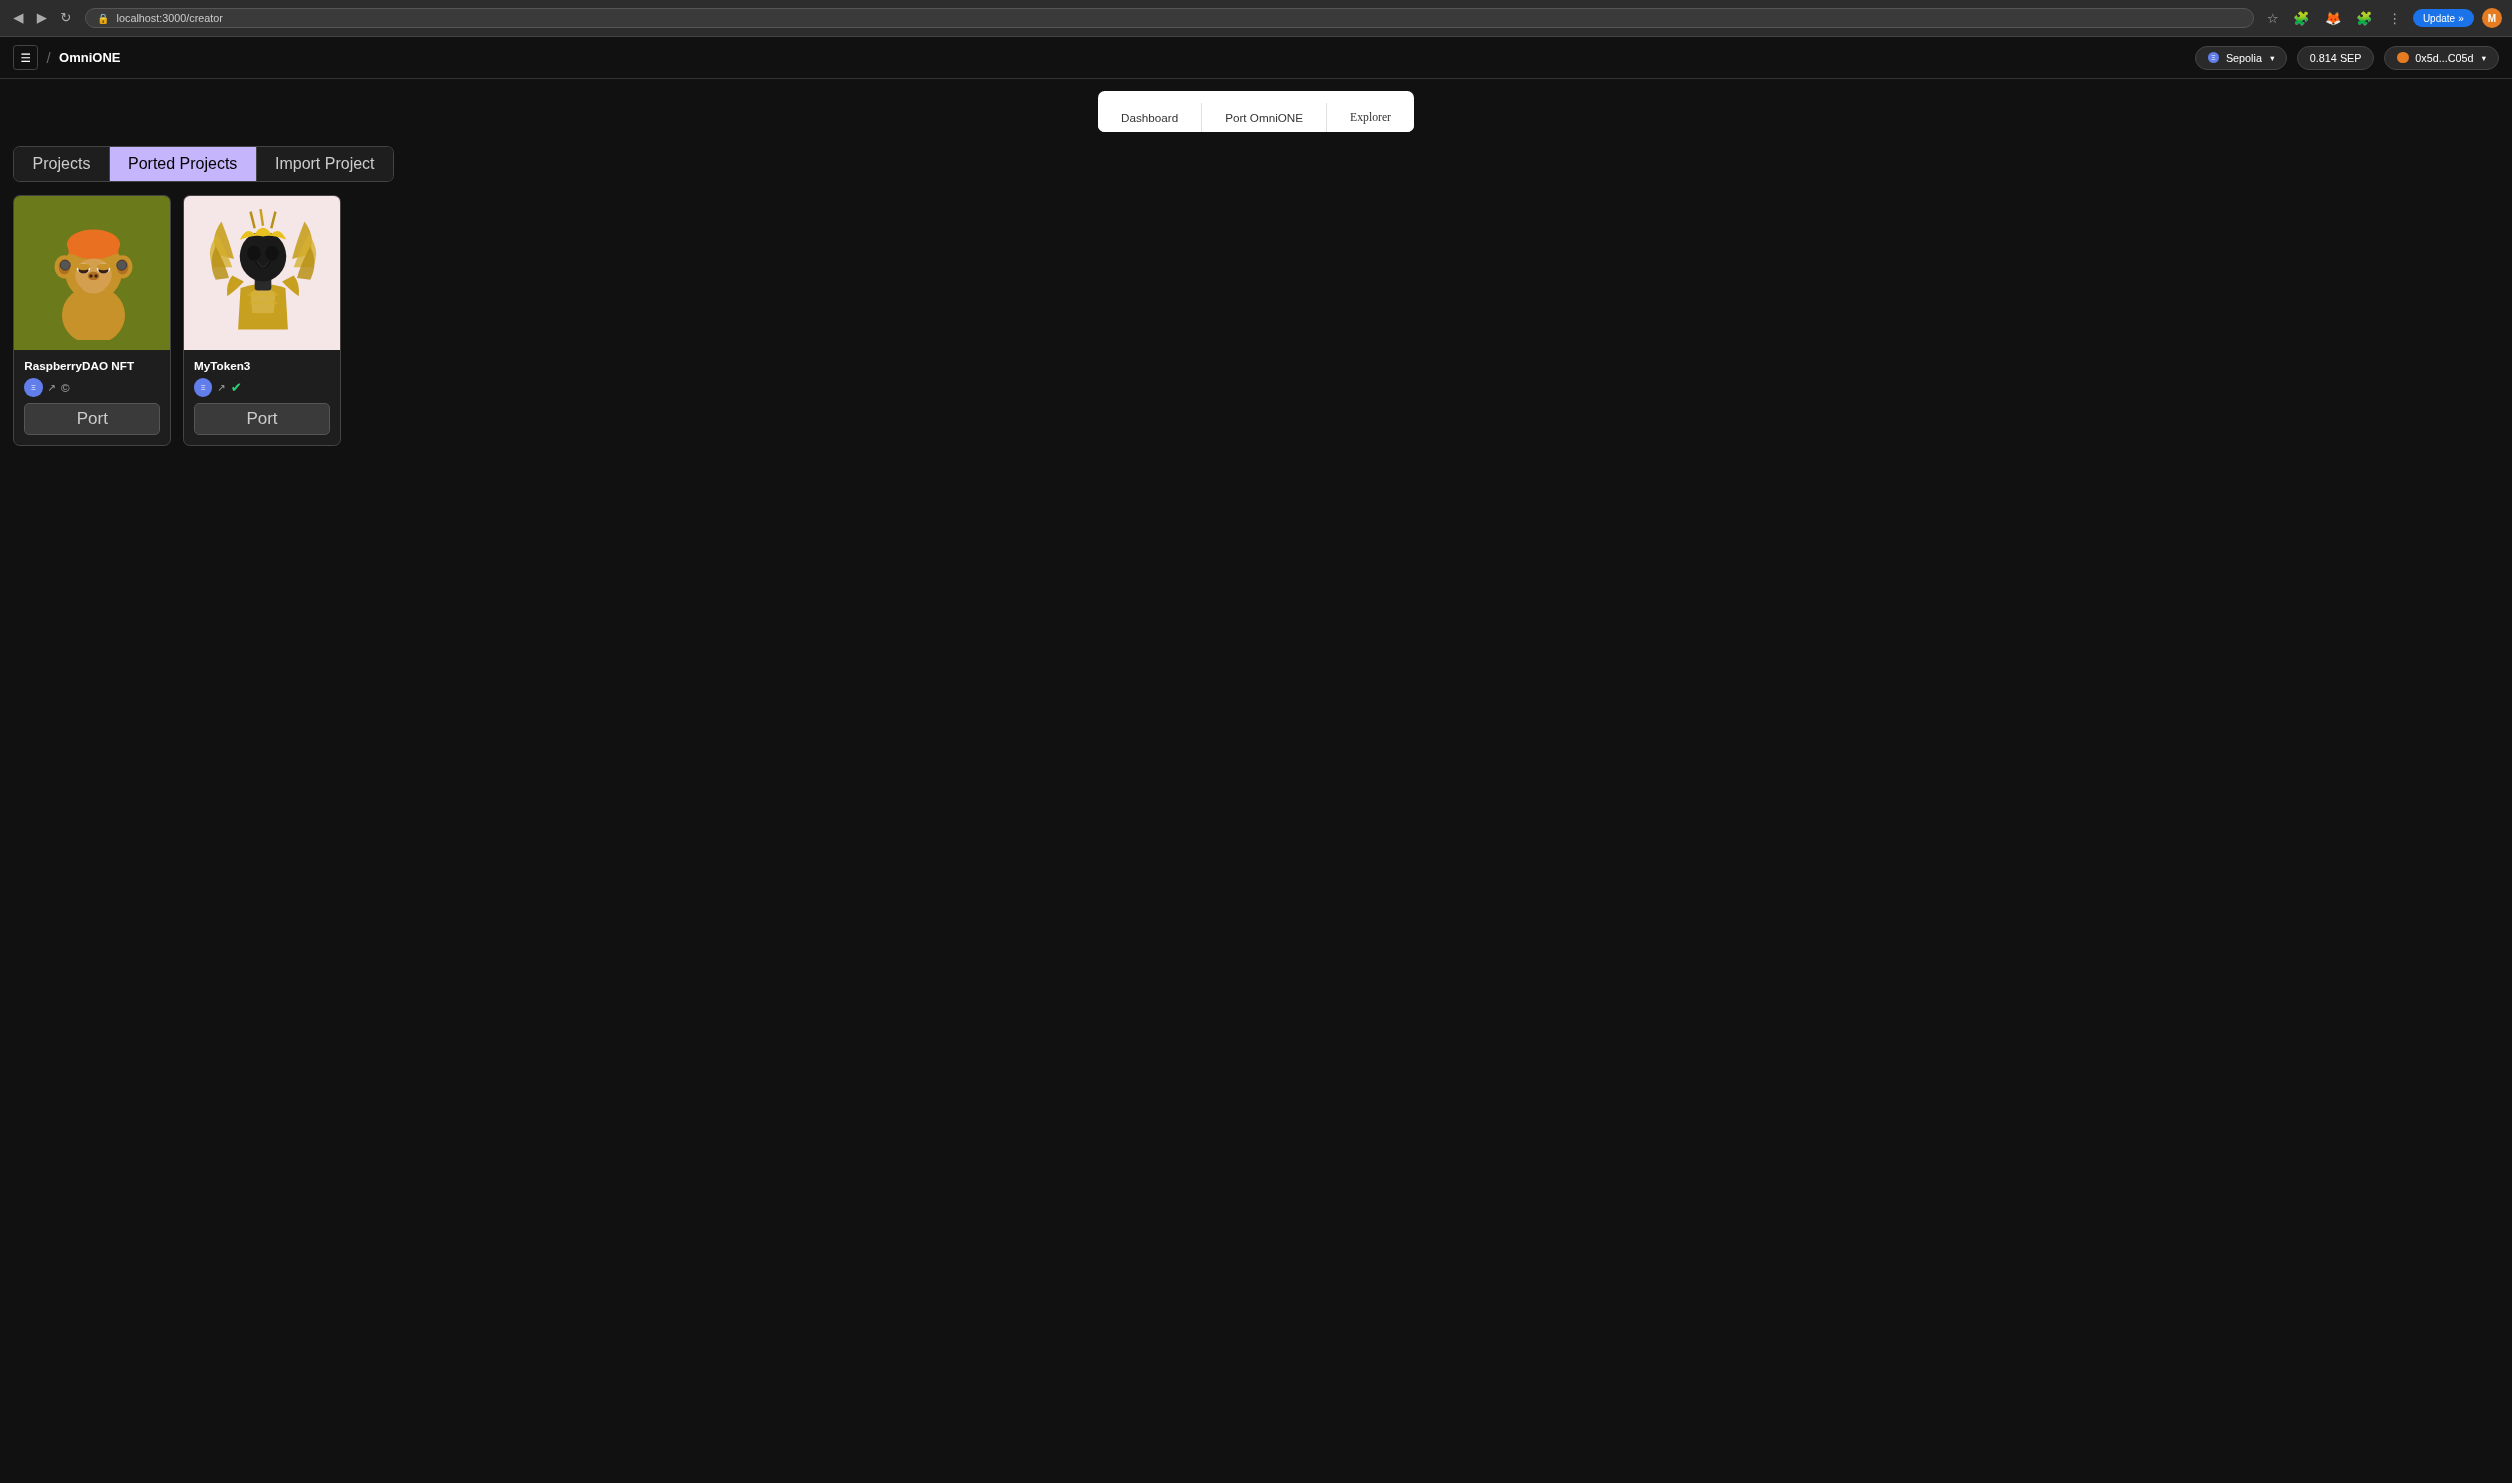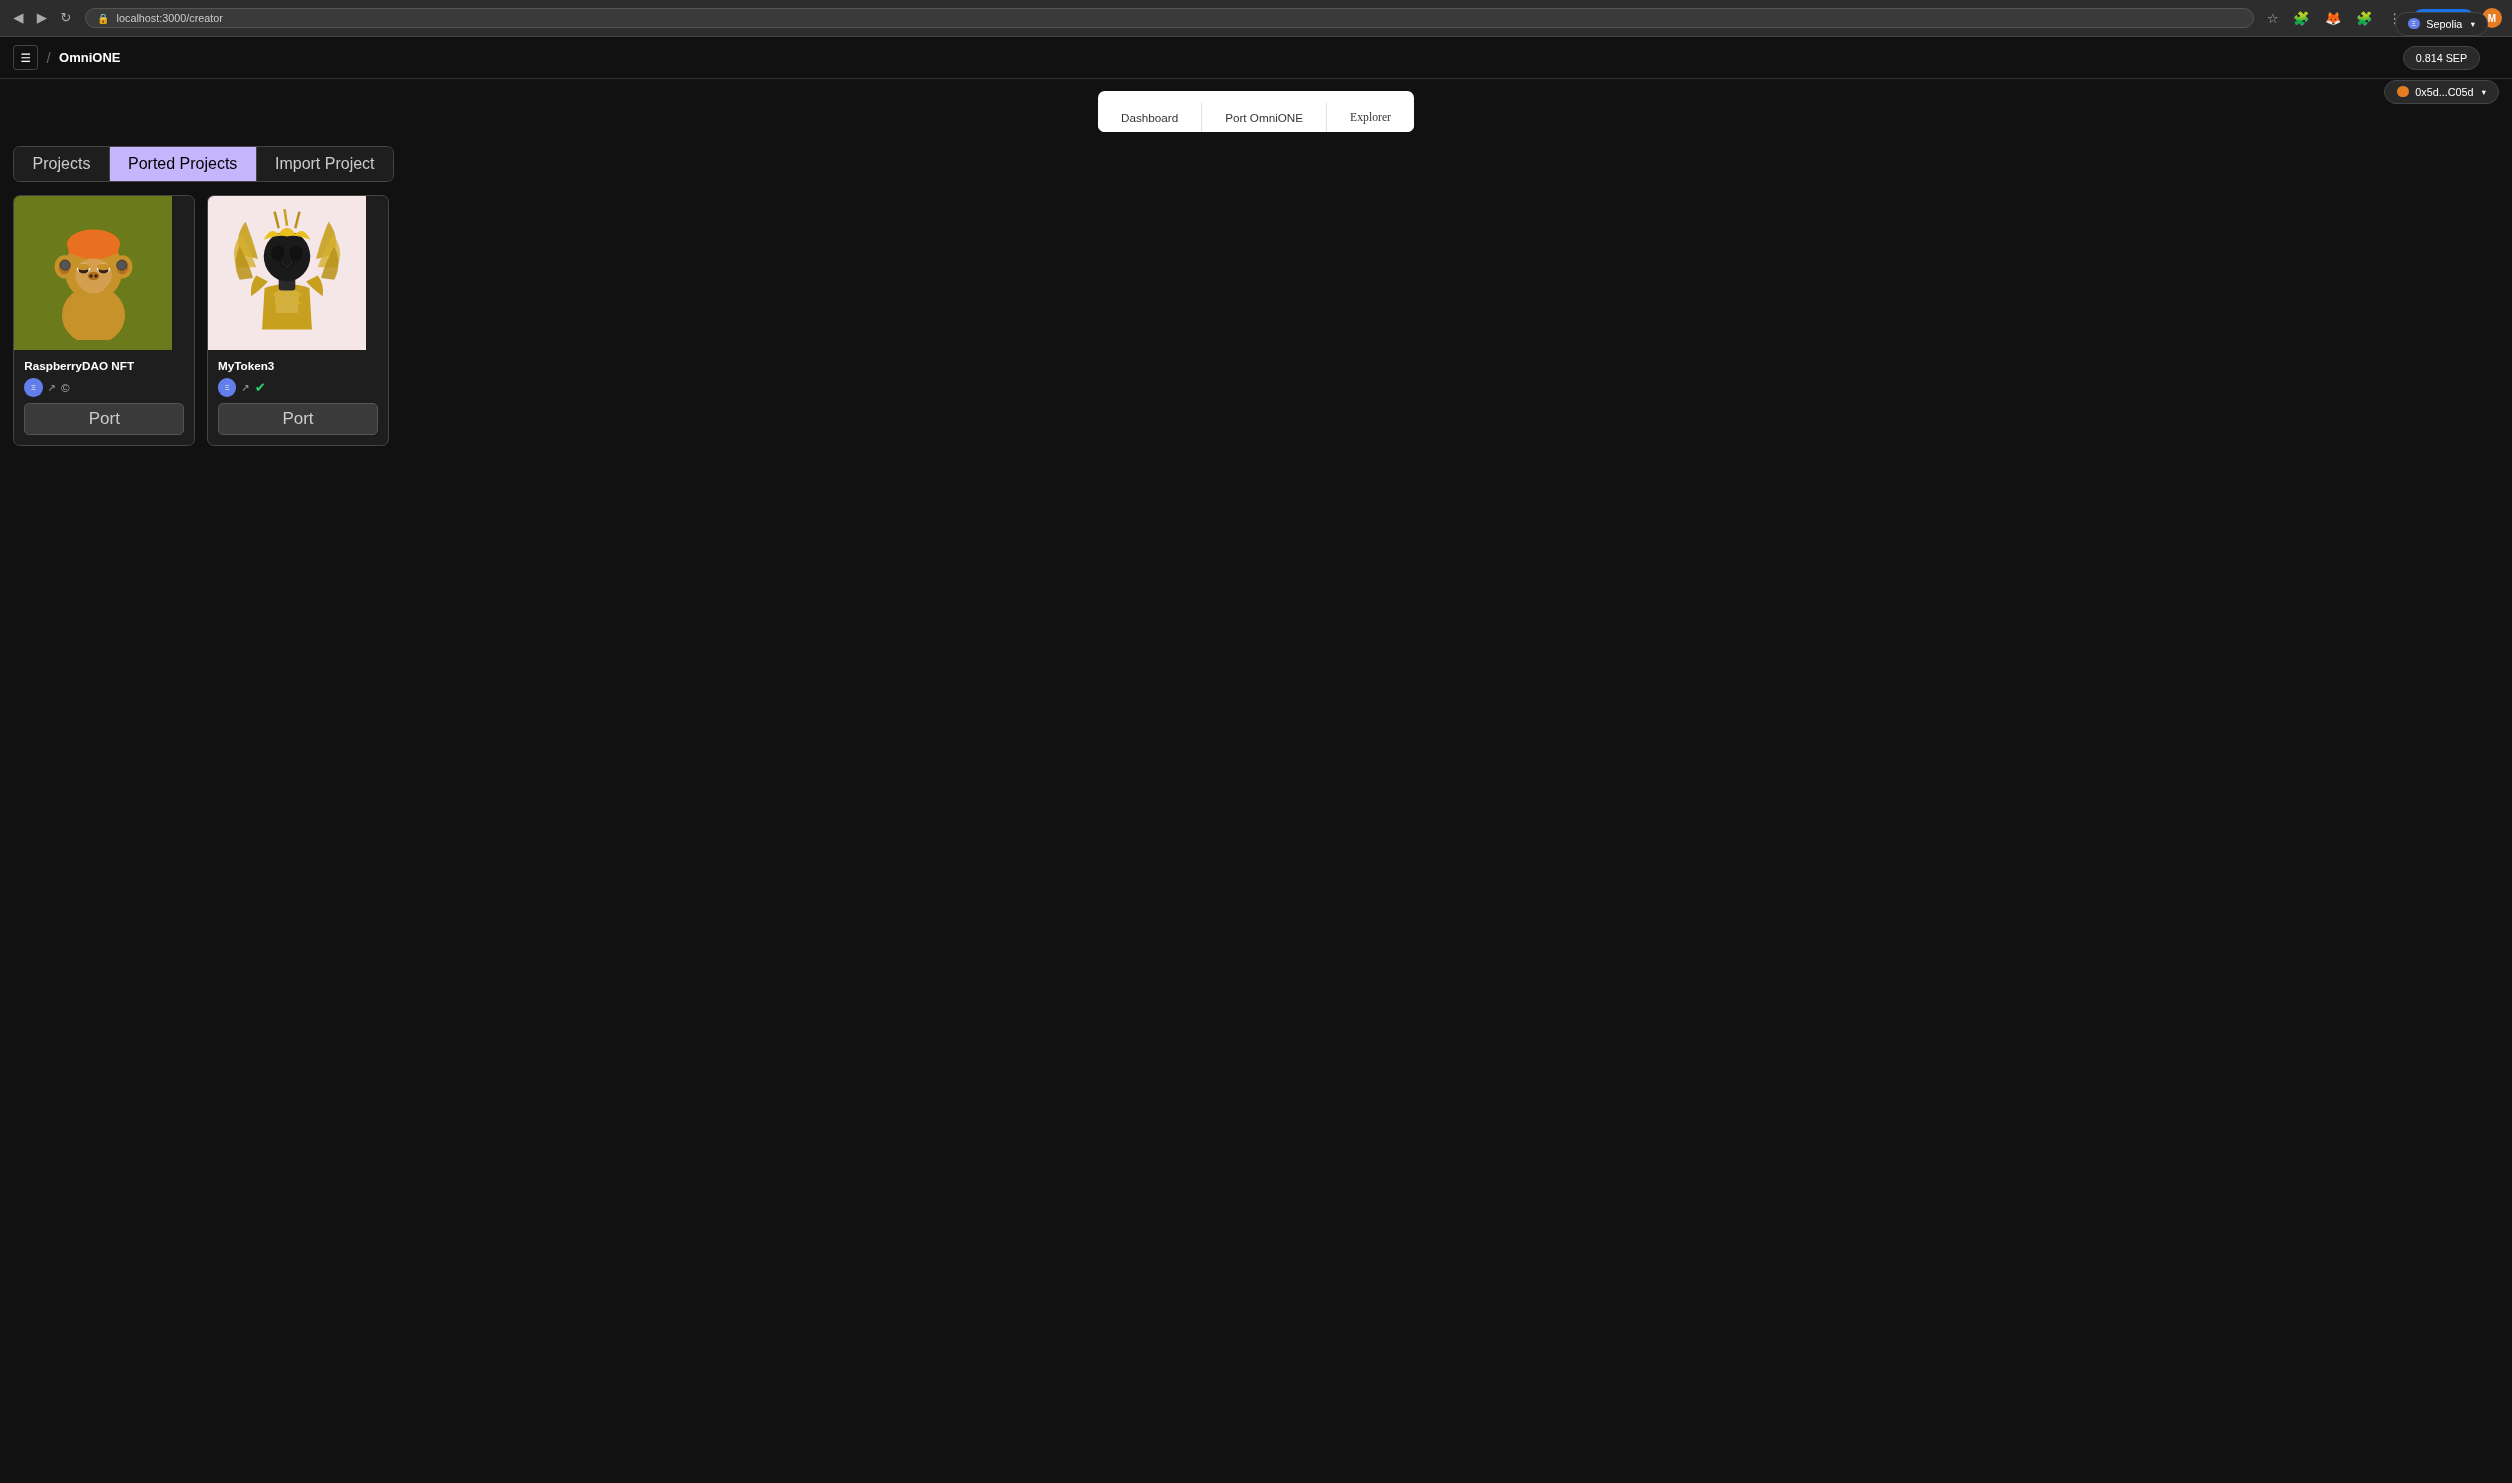--- a/index.html
+++ b/index.html
@@ -136,23 +136,22 @@
     }
 
     .app-title {
       font-size: 13px;
       font-weight: 600;
       color: #fff;
     }
 
     .app-header-right {
       display: flex;
-      align-items: center;
+      align-items: flex-end;
       gap: 10px;
-      flex-direction: column;
     }
 
     .network-selector {
       background: #2a2a2a;
       border: 0.8px solid #444;
       border-radius: 16.6px;
       padding: 5px 11.7px;
       color: #fff;
       font-size: 10.8px;
       cursor: pointer;
@@ -269,21 +268,21 @@
       display: flex;
       flex-wrap: wrap;
       gap: 0;
     }
 
     .project-card {
       background: #1e1e1e;
       border: 0.8px solid #444;
       border-radius: 6.7px;
       overflow: hidden;
-      width: 182px;
+      width: 158px;
       margin-right: 11.7px;
       margin-bottom: 11.7px;
     }
 
     
     .nft-img-raspberrydao {
       width: 158px;
       height: 154px;
       background: #6b7a1a;
       position: relative;

